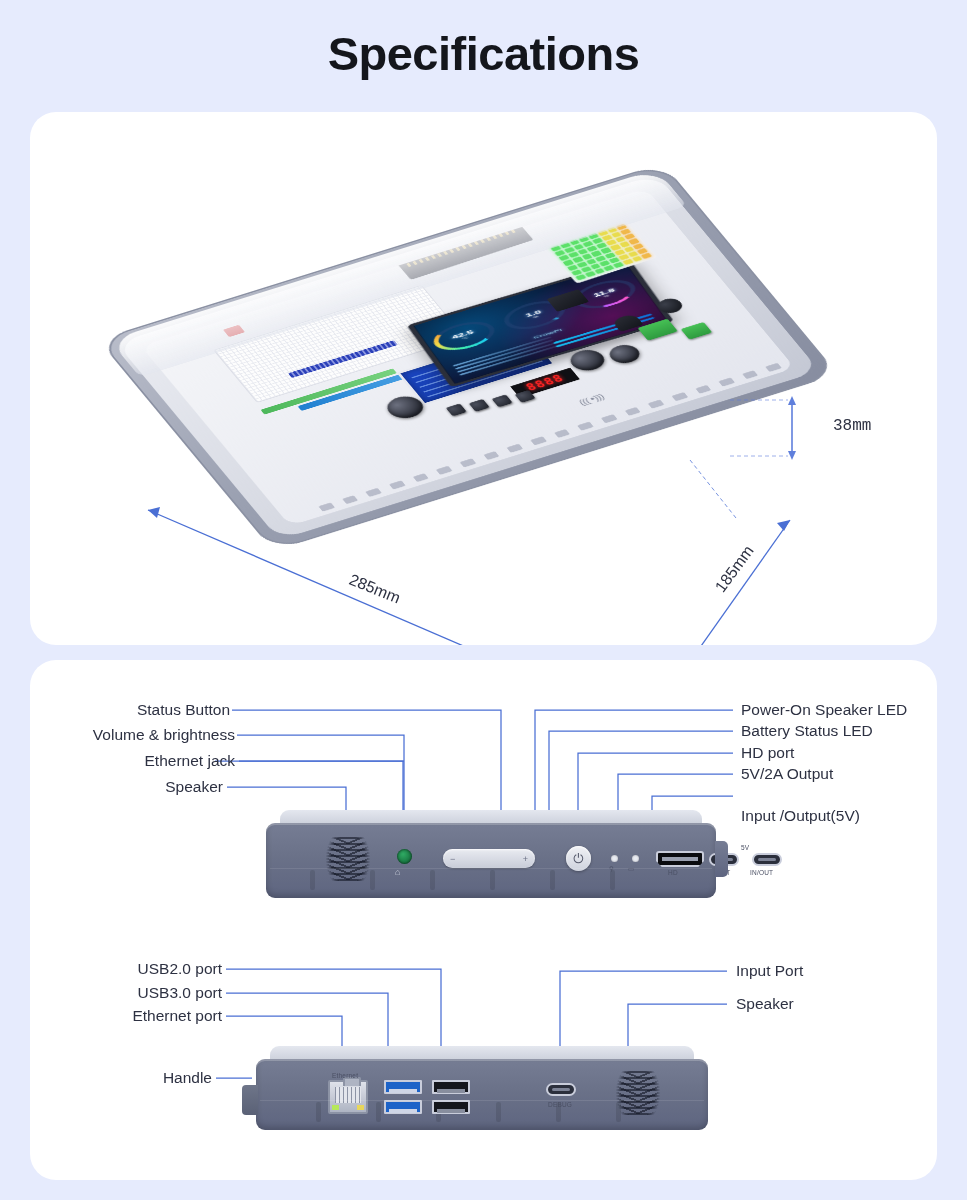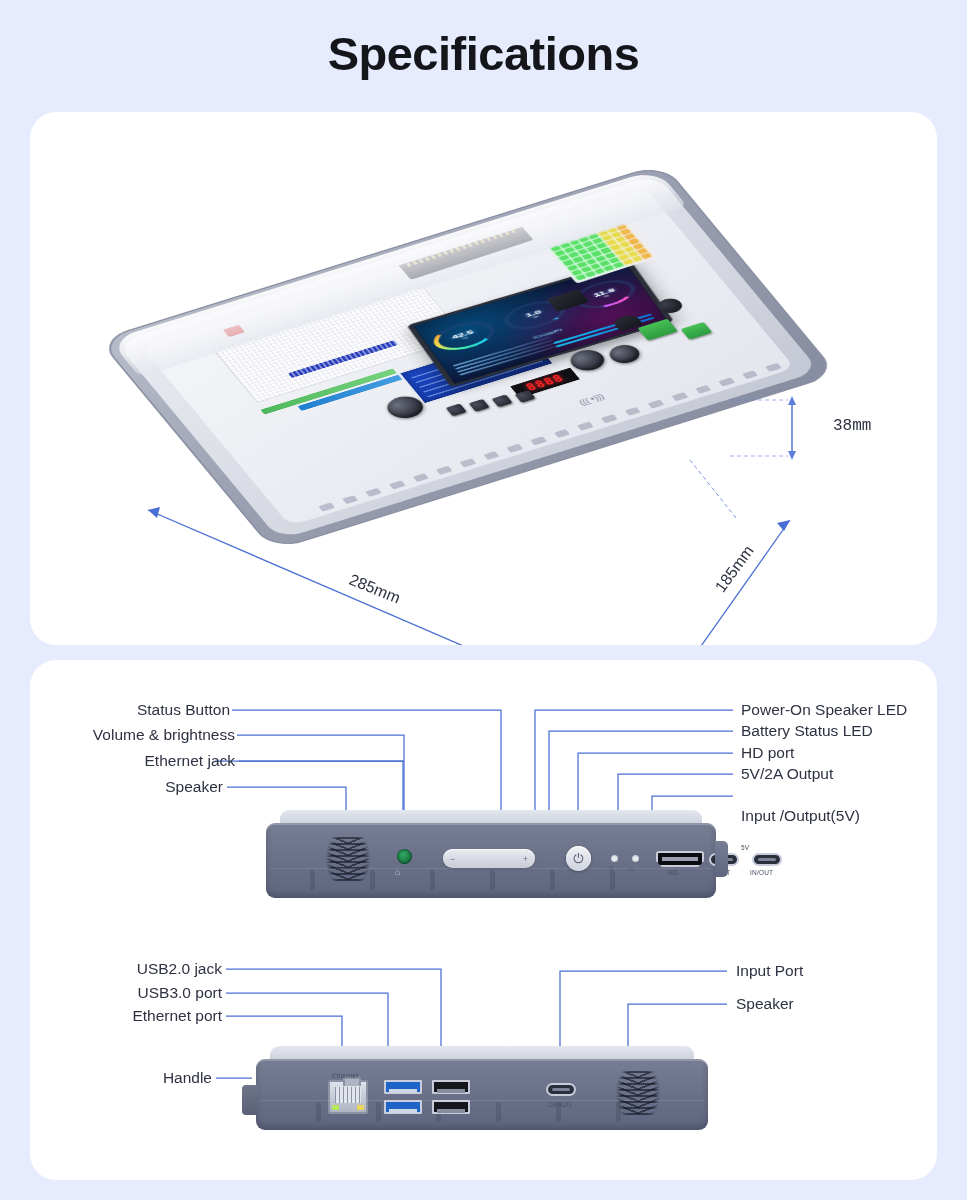--- a/index.html
+++ b/index.html
@@ -548,21 +548,21 @@
     <div class="callout-label right-align" style="left:40px;top:726px;width:195px;">Volume &amp; brightness</div>
     <div class="callout-label right-align" style="left:40px;top:752px;width:195px;">Ethernet jack</div>
     <div class="callout-label right-align" style="left:40px;top:778px;width:183px;">Speaker</div>
 
     <div class="callout-label" style="left:741px;top:701px;">Power-On Speaker LED</div>
     <div class="callout-label" style="left:741px;top:722px;">Battery Status LED</div>
     <div class="callout-label" style="left:741px;top:744px;">HD port</div>
     <div class="callout-label" style="left:741px;top:765px;">5V/2A Output</div>
     <div class="callout-label" style="left:741px;top:787px;margin-top:20px;">Input /Output(5V)</div>
 
-    <div class="callout-label right-align" style="left:40px;top:960px;width:182px;">USB2.0 jack</div>
+    <div class="callout-label right-align" style="left:40px;top:960px;width:182px;">USB2.0 port</div>
     <div class="callout-label right-align" style="left:40px;top:984px;width:182px;">USB3.0 port</div>
     <div class="callout-label right-align" style="left:40px;top:1007px;width:182px;">Ethernet port</div>
     <div class="callout-label right-align" style="left:40px;top:1069px;width:172px;">Handle</div>
 
     <div class="callout-label" style="left:736px;top:962px;">Input Port</div>
     <div class="callout-label" style="left:736px;top:995px;">Speaker</div>
   </div>
 
   <div class="devview" id="side-view">
     <div class="dv-lid"></div>

